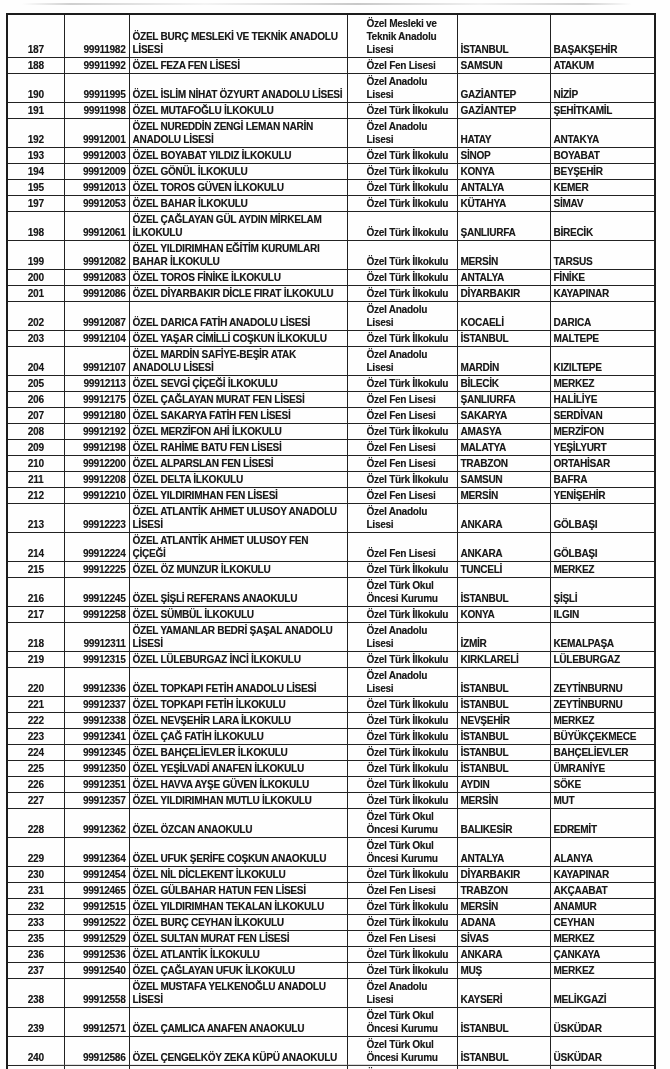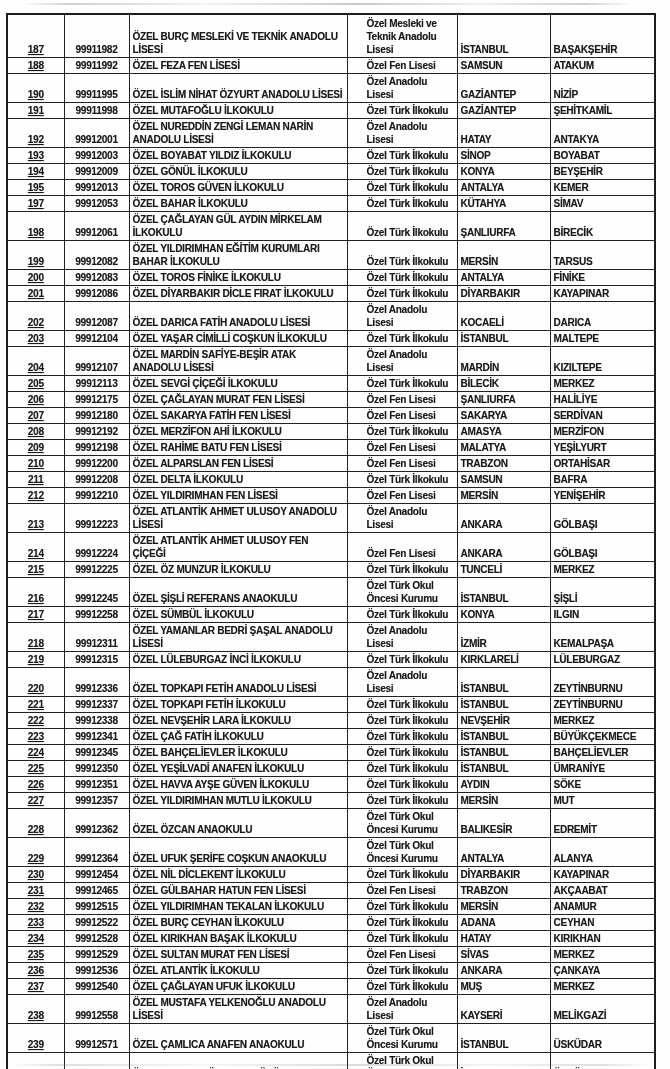--- a/index.html
+++ b/index.html
@@ -52,22 +52,22 @@
     vertical-align: bottom;
     padding: 1px 3px;
     font-size: 10px;
     line-height: 13px;
     font-weight: bold;
     color: #181818;
     letter-spacing: -0.25px;
     text-shadow: 0.3px 0.3px 0.4px rgba(60,60,60,0.45);
     overflow: hidden;
   }
-  td.c-no   { text-align: center; text-decoration: underline; }
-  td.c-code { text-align: center; }
+  td.c-no   { text-align: center; }
+  td.c-code { text-align: right; }
   td.c-type { font-weight: bold; padding-left: 19px; }
 
   
   tr:nth-child(1)  td { height: 40px; }
   tr:nth-child(52) td { height: 25px; }
   tr:nth-child(55) td { height: 26px; }
 </style>
 </head>
 <body>
 
@@ -438,28 +438,20 @@
   </tr>
         <tr>
     <td class="c-no">233</td>
     <td class="c-code">99912522</td>
     <td class="c-name">ÖZEL BURÇ CEYHAN İLKOKULU</td>
     <td class="c-type">Özel Türk İlkokulu</td>
     <td class="c-city">ADANA</td>
     <td class="c-district">CEYHAN</td>
   </tr>
         <tr>
-    <td class="c-no">234</td>
-    <td class="c-code">99912528</td>
-    <td class="c-name">ÖZEL KIRIKHAN BAŞAK İLKOKULU</td>
-    <td class="c-type">Özel Türk İlkokulu</td>
-    <td class="c-city">HATAY</td>
-    <td class="c-district">KIRIKHAN</td>
-  </tr>
-        <tr>
     <td class="c-no">235</td>
     <td class="c-code">99912529</td>
     <td class="c-name">ÖZEL SULTAN MURAT FEN LİSESİ</td>
     <td class="c-type">Özel Fen Lisesi</td>
     <td class="c-city">SİVAS</td>
     <td class="c-district">MERKEZ</td>
   </tr>
         <tr>
     <td class="c-no">236</td>
     <td class="c-code">99912536</td>

